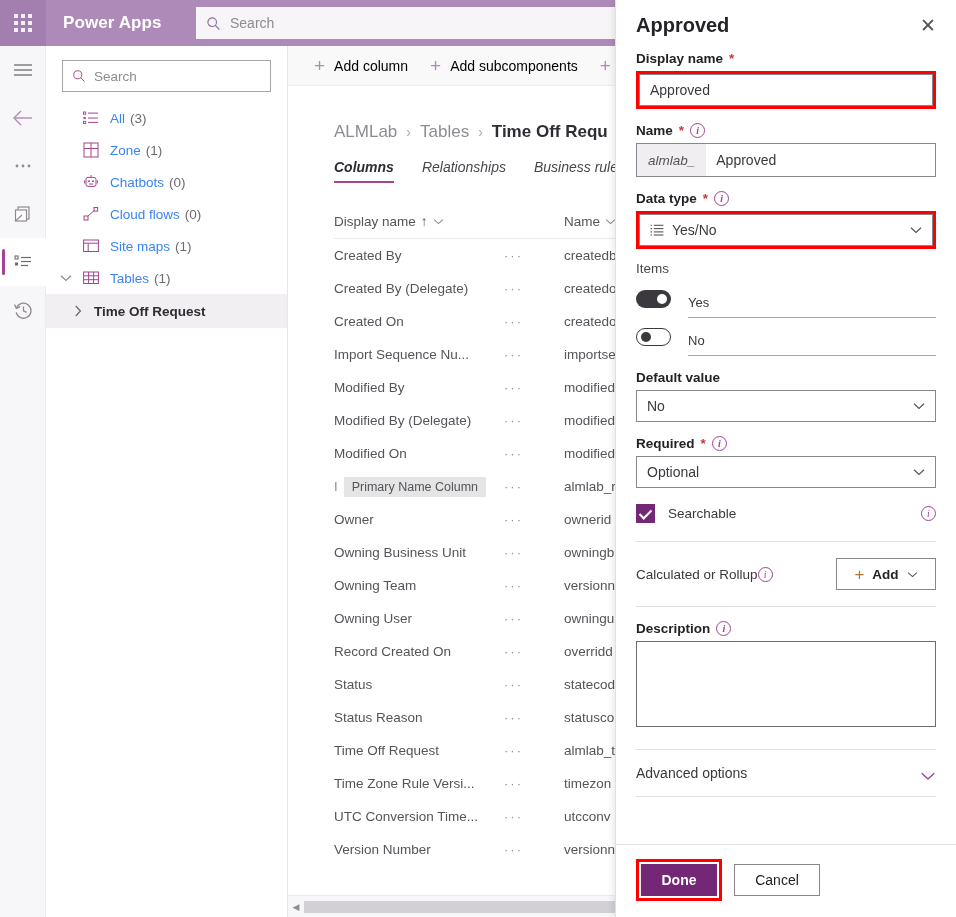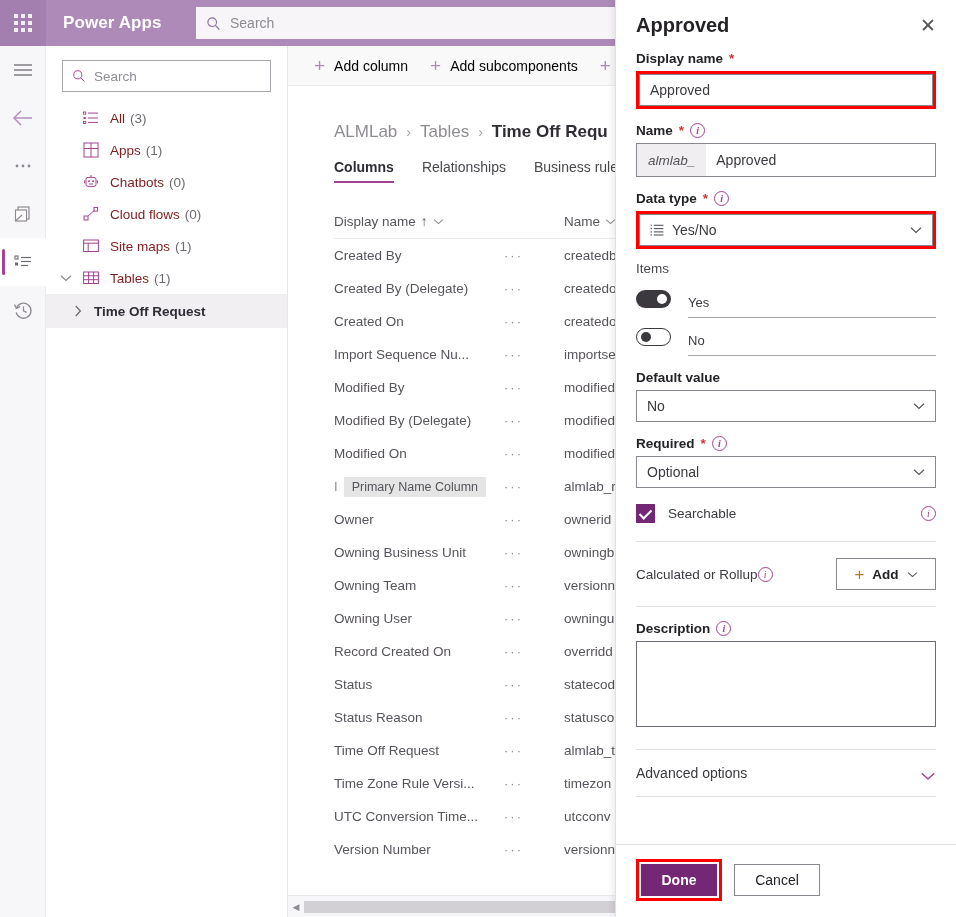--- a/index.html
+++ b/index.html
@@ -63,21 +63,21 @@
   .navsearch .ph { color: #8f8b92; font-size: 13.5px; margin-left: 8px; }
   .nav-list { margin-top: 6px; }
   .nav-row {
     display: flex; align-items: center; height: 32px;
     padding-left: 36px; cursor: pointer; position: relative;
   }
   .nav-row .ico {
     width: 18px; height: 18px; display: flex; align-items: center;
     justify-content: center; margin-right: 10px; flex: 0 0 18px;
   }
-  .nav-row .lbl { font-size: 13.5px; color: #7f1d1d; white-space: nowrap; }
+  .nav-row .lbl { font-size: 13.5px; color: #3b82f6; white-space: nowrap; }
   .nav-row .cnt { font-size: 13.5px; color: #6e6a72; margin-left: 5px; }
   .nav-row .chev {
     position: absolute; left: 14px; top: 0; height: 32px;
     display: flex; align-items: center;
   }
   .nav-child {
     display: flex; align-items: center; height: 34px;
     padding-left: 48px; background: #f1eff2; position: relative; cursor: pointer;
   }
   .nav-child .lbl { font-size: 13.5px; color: #2f2c33; font-weight: bold; }
@@ -102,21 +102,21 @@
     font-size: 17px; white-space: nowrap;
   }
   .crumbs .c { color: #8f8b92; cursor: pointer; }
   .crumbs .sep { color: #a9a5ad; font-size: 14px; }
   .crumbs .cur { color: #2f2c33; font-weight: bold; }
 
   .tabs {
     display: flex; align-items: center; padding-left: 46px;
     margin-top: 17px; gap: 28px; white-space: nowrap;
   }
-  .tab { font-size: 14px; color: #4a474d; padding-bottom: 8px; cursor: pointer; position: relative; }
+  .tab { font-size: 14px; color: #4a474d; padding-bottom: 8px; cursor: pointer; position: relative; font-style: italic; }
   .tab.act { color: #2f2c33; font-weight: bold; }
   .tab.act::after {
     content: ""; position: absolute; left: 0; right: 0; bottom: 0;
     height: 2px; background: #a4438f;
   }
 
   .grid { margin-top: 22px; padding-left: 46px; }
   .grid-head {
     display: flex; align-items: center; height: 34px;
     border-bottom: 1px solid #ebe9ec; padding-right: 10px;
@@ -375,21 +375,21 @@
       </div>
 
       <div class="nav-row">
         <span class="ico">
           <svg width="16" height="16" viewBox="0 0 16 16">
             <rect x="1" y="1" width="14" height="14" fill="none" stroke="#a4438f" stroke-width="1"></rect>
             <line x1="8" y1="1" x2="8" y2="15" stroke="#a4438f" stroke-width="1"></line>
             <line x1="1" y1="6.5" x2="15" y2="6.5" stroke="#a4438f" stroke-width="1"></line>
           </svg>
         </span>
-        <span class="lbl">Apps</span>
+        <span class="lbl">Zone</span>
         <span class="cnt">(1)</span>
       </div>
 
       <div class="nav-row">
         <span class="ico">
           <svg width="16" height="16" viewBox="0 0 16 16">
             <line x1="8" y1="1" x2="8" y2="3.4" stroke="#a4438f" stroke-width="1"></line>
             <rect x="3" y="3.4" width="10" height="9" rx="2" fill="none" stroke="#a4438f" stroke-width="1"></rect>
             <circle cx="6" cy="7.3" r="1" fill="#a4438f"></circle>
             <circle cx="10" cy="7.3" r="1" fill="#a4438f"></circle>

